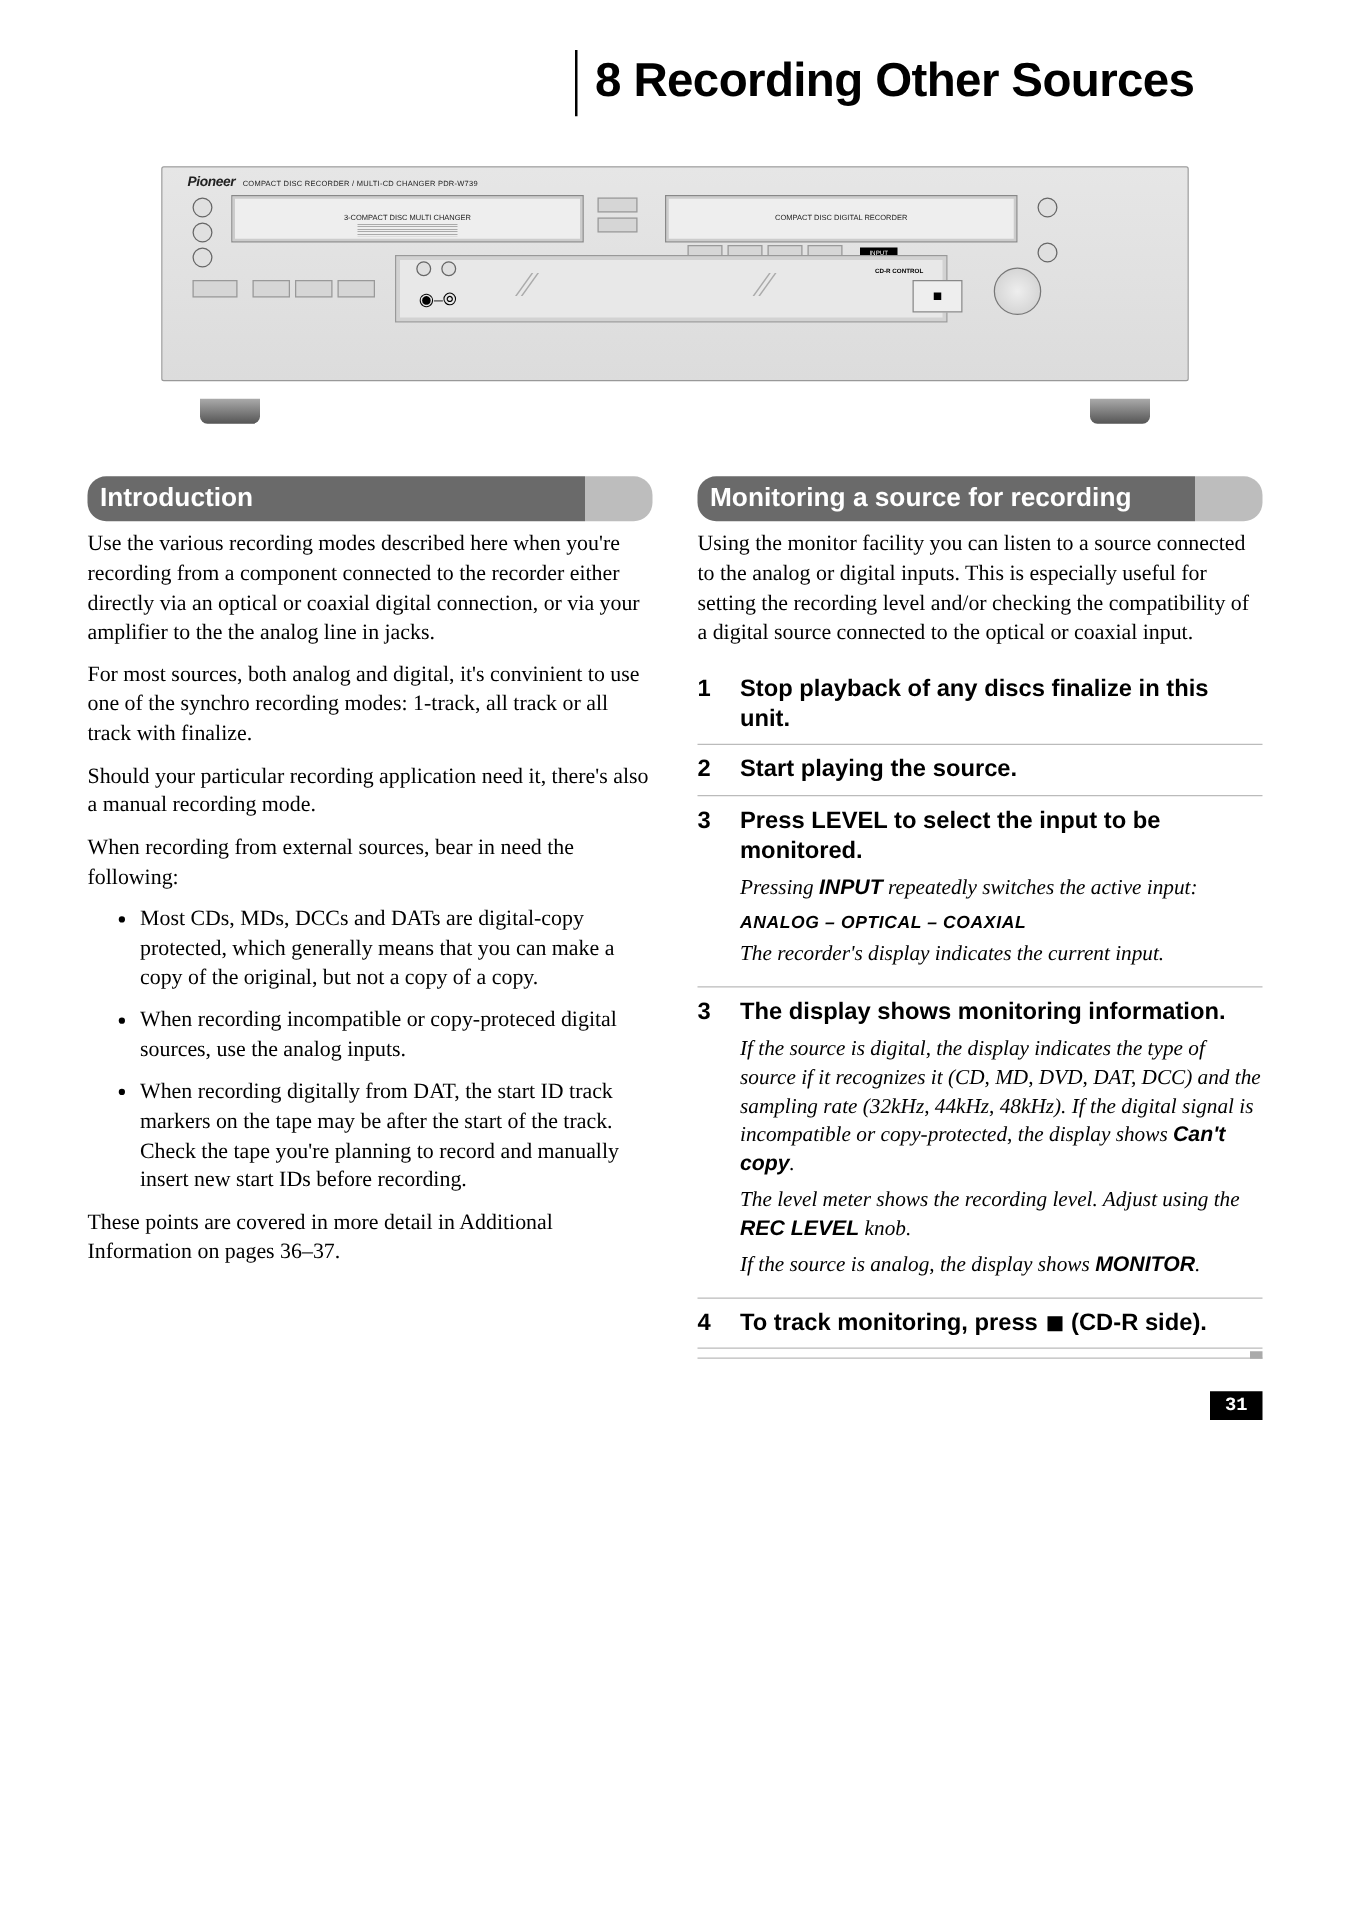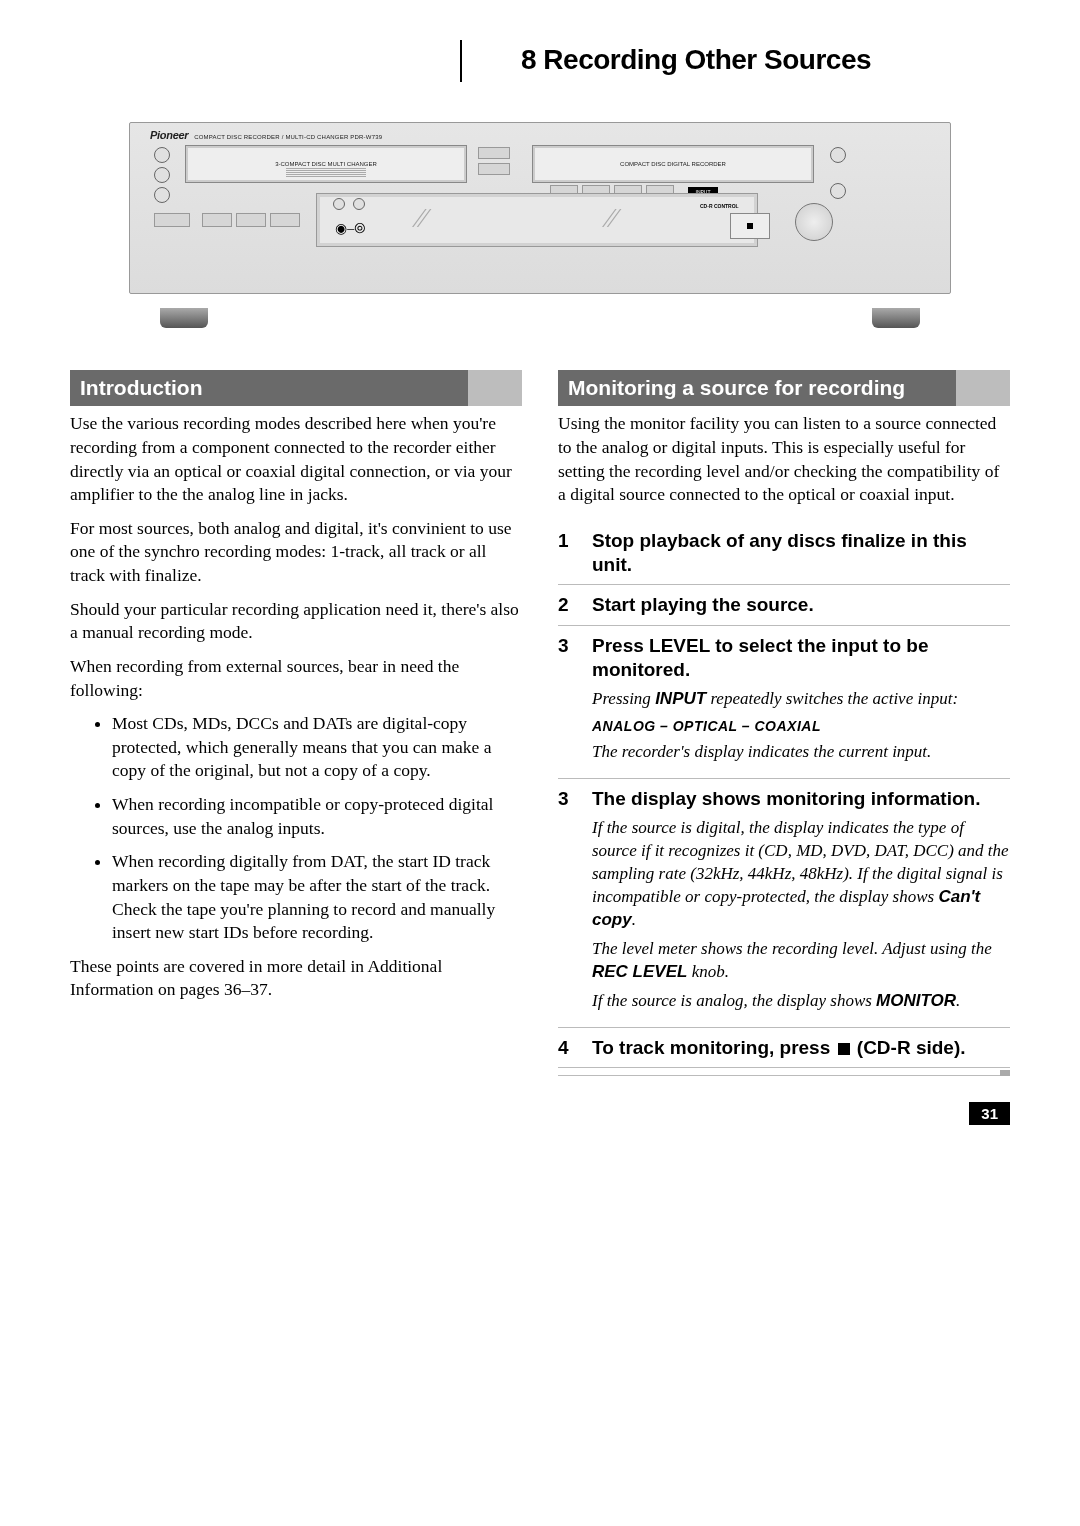--- a/index.html
+++ b/index.html
@@ -17,23 +17,22 @@
     border-left: 2px solid #000;
     padding-left: 14px;
     margin-left: 390px;
     margin-bottom: 40px;
     padding-top: 4px;
     padding-bottom: 6px;
   }
   .chapter-title {
     font-family: Arial, Helvetica, sans-serif;
     font-weight: 800;
-    font-size: 28px;
+    font-size: 38px;
     letter-spacing: -0.5px;
-    margin-left: 45px;
   }
 
   
   .device {
     background: linear-gradient(#e6e6e6,#dcdcdc);
     border: 1px solid #999;
     width: 820px;
     height: 170px;
     margin: 0 auto 14px auto;
     position: relative;
@@ -127,20 +126,21 @@
   }
   .section-head {
     background: #6a6a6a;
     background: linear-gradient(to right,#6a6a6a 0%, #6a6a6a 88%, #bdbdbd 88%, #bdbdbd 100%);
     color: #fff;
     font-family: Arial, Helvetica, sans-serif;
     font-weight: 800;
     font-size: 21px;
     padding: 4px 10px;
     margin-bottom: 6px;
+    border-radius: 15px;
   }
   .para {
     margin: 4px 0 10px 0;
   }
   ul.bullets {
     margin: 2px 0 10px 0;
     padding-left: 42px;
   }
   ul.bullets li {
     margin-bottom: 10px;
@@ -175,21 +175,21 @@
     font-weight: 800;
     font-size: 14px;
     letter-spacing: 0.5px;
   }
   .bold-sans { font-family: Arial, sans-serif; font-weight:800; }
 
   .page-num {
     float: right;
     background: #000;
     color: #fff;
-    font-family: Liberation Sans, sans-serif;
+    font-family: Liberation Mono, monospace;
     font-weight: 700;
     font-size: 15px;
     padding: 3px 12px;
     margin-top: 26px;
   }
   .trail-box{
     display:inline-block; width:10px; height:6px; background:#aaa; vertical-align:middle; margin-left:auto;
   }
   .clearfix::after{content:"";display:table;clear:both;}
   .stop-glyph{display:inline-block;width:12px;height:12px;background:#000;vertical-align:-1px;margin:0 2px;}

